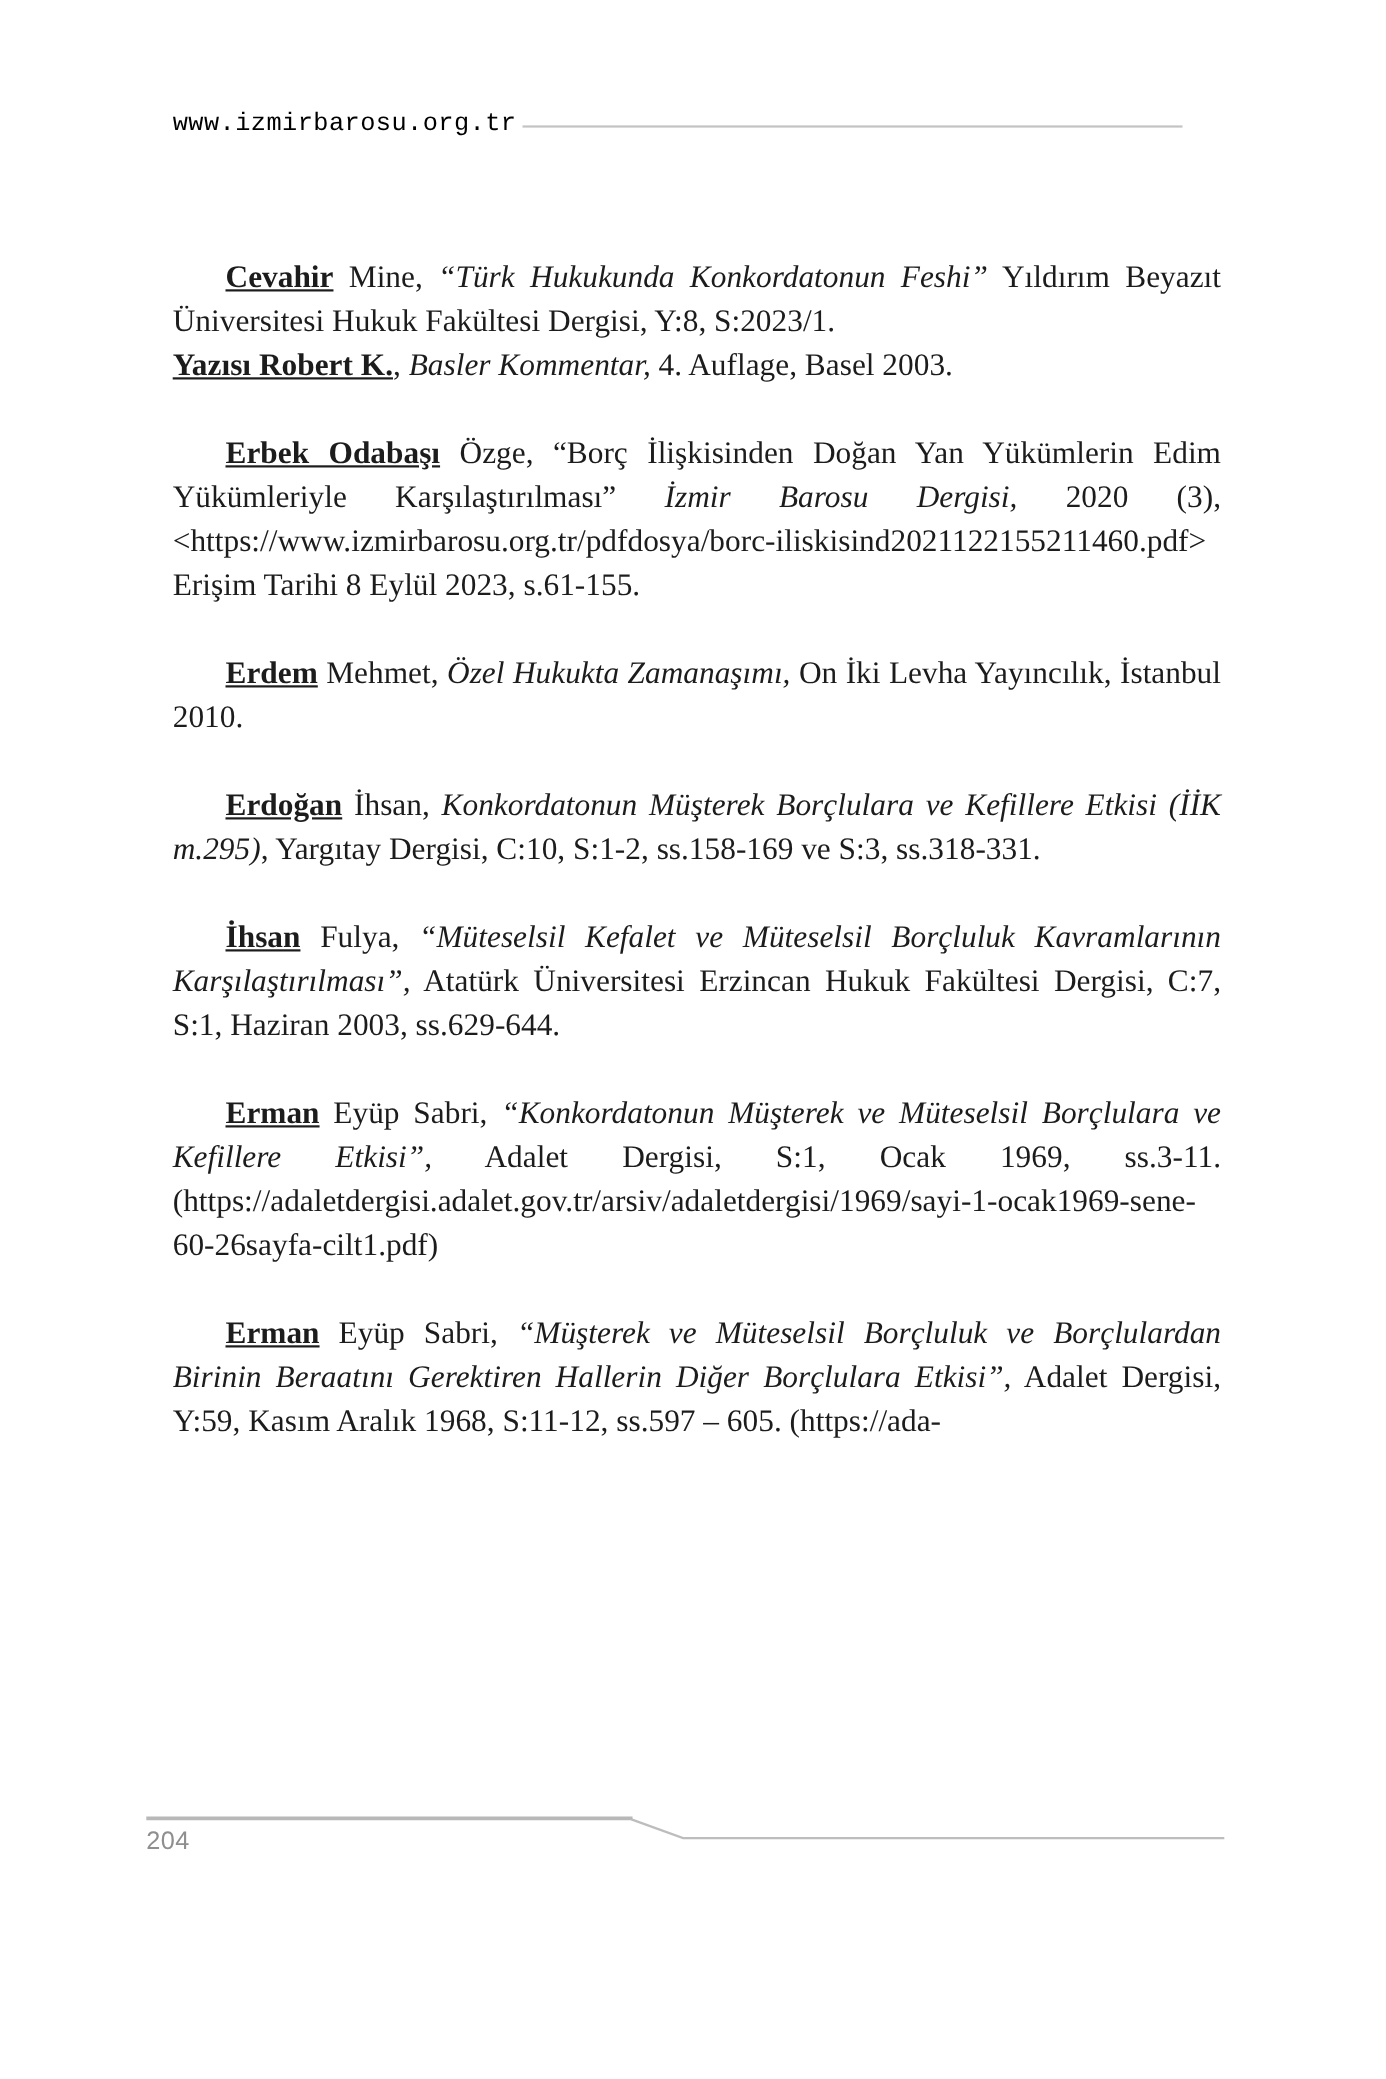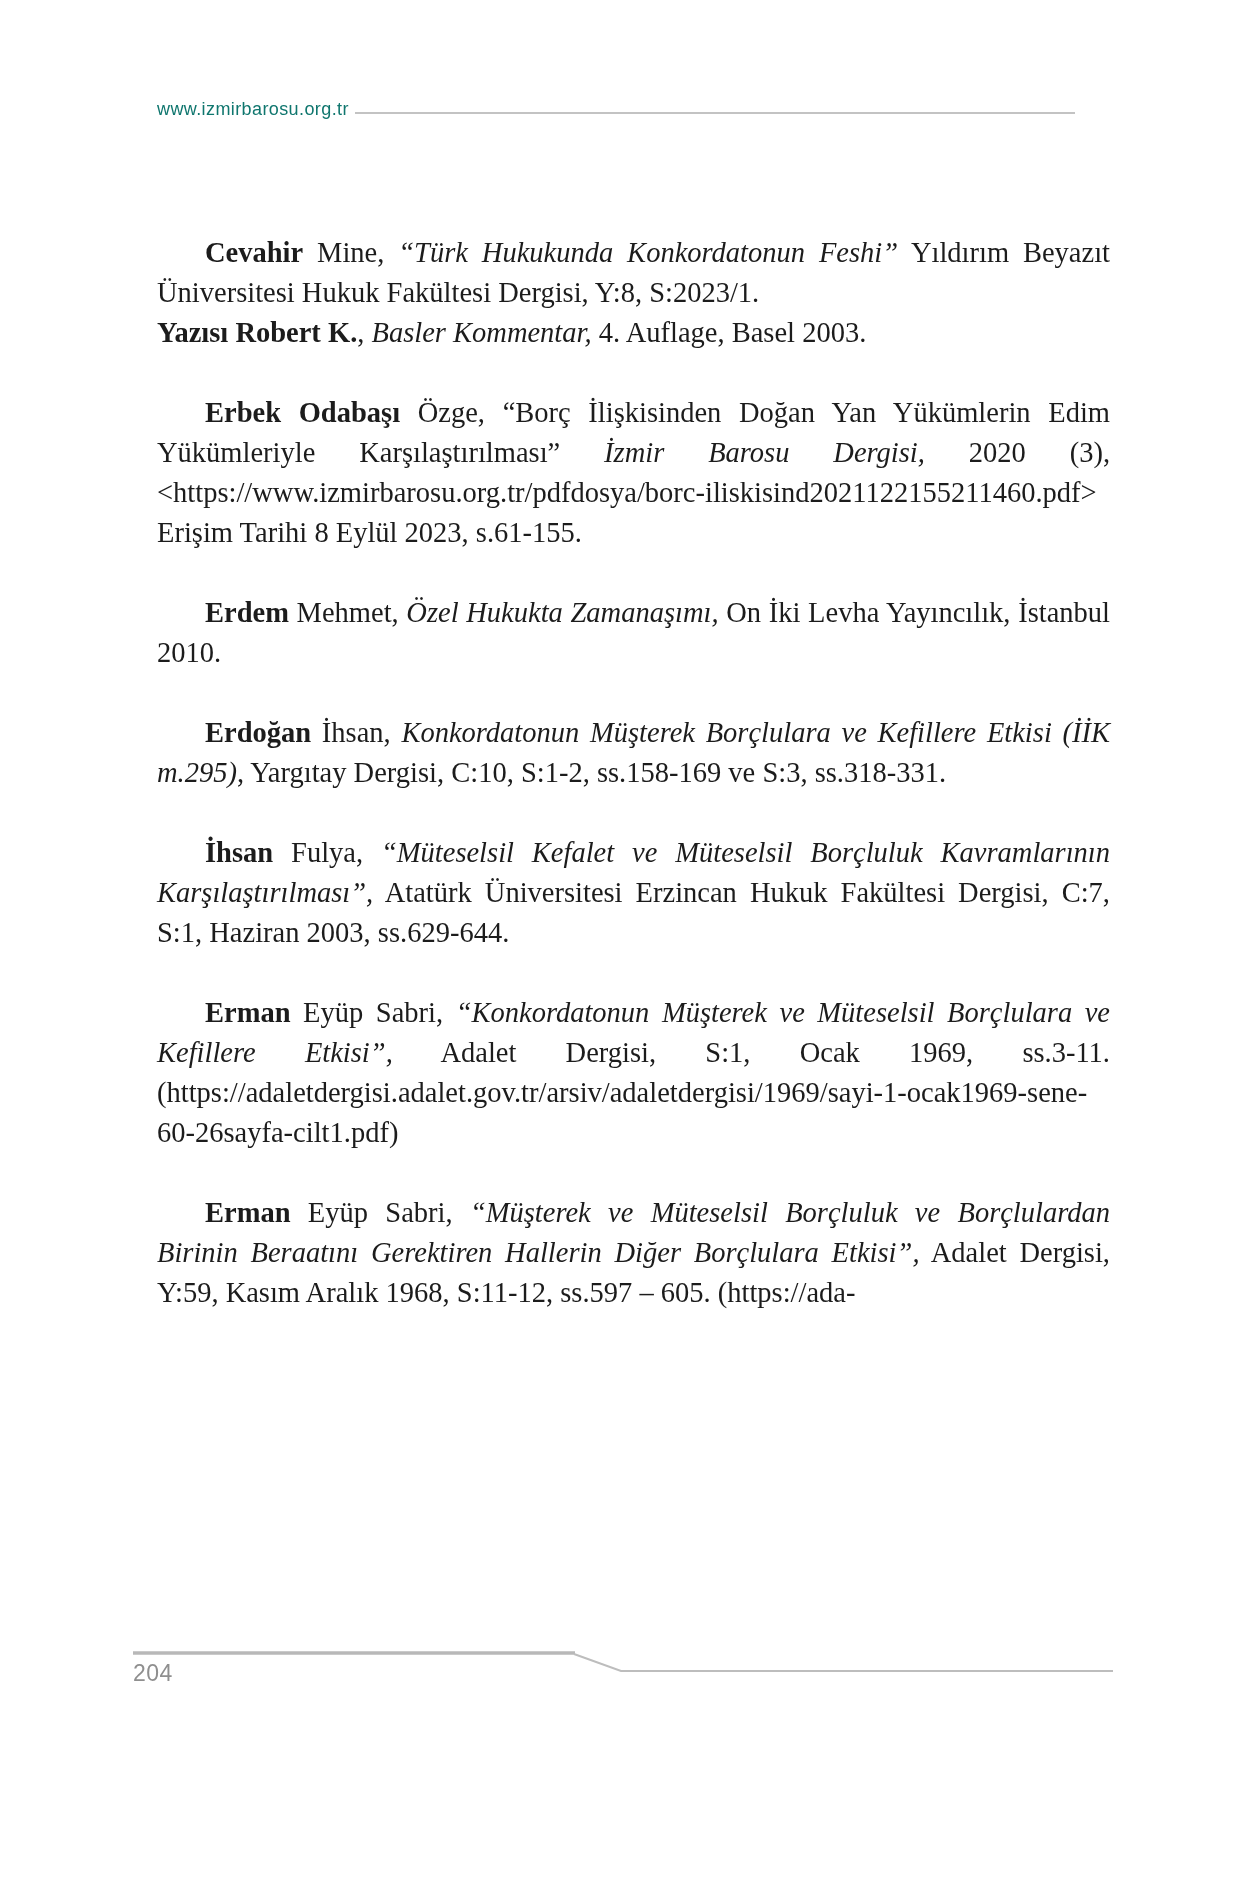--- a/index.html
+++ b/index.html
@@ -4,35 +4,35 @@
 <style>
   html,body{margin:0;padding:0;}
   body{
     width:1260px;height:1890px;background:#ffffff;position:relative;overflow:hidden;
     font-family:"Liberation Serif", serif;
   }
   
   .header{
     position:absolute;left:157px;top:99px;right:185px;
     display:flex;align-items:center;gap:6px;
-    font-family:Liberation Sans, sans-serif;
-    font-size:18px;color:#0f766e;letter-spacing:0.4px;white-space:nowrap;
+    font-family:Liberation Mono, monospace;
+    font-size:23px;color:#000000;letter-spacing:0.4px;white-space:nowrap;
   }
   .header-rule{flex:1;height:0;border-top:2px solid #c3c3c3;transform:translateY(3px);}
   
   .content{
     position:absolute;left:157px;top:233px;width:953px;
     font-size:28.5px;line-height:40px;color:#1c1c1c;
     text-align:justify;
   }
   .entry{margin:40px 0 0 0;}
   .entry.first{margin-top:0;}
   .entry.run-on{margin-top:0;}
   .entry.indent{text-indent:48px;}
-  .b{font-weight:bold;}
+  .b{font-weight:bold;text-decoration:underline;}
   .i{font-style:italic;margin-top:24px;}
   
   .footer-rule-svg{position:absolute;left:0;top:1640px;width:1260px;height:50px;}
   .footer-text{
     position:absolute;left:133px;top:1660px;
     font-family:"Liberation Sans", sans-serif;
     font-size:23px;color:#8f8f8f;letter-spacing:0.4px;
     display:flex;gap:12px;white-space:nowrap;align-items:flex-end;
   }
 </style>

